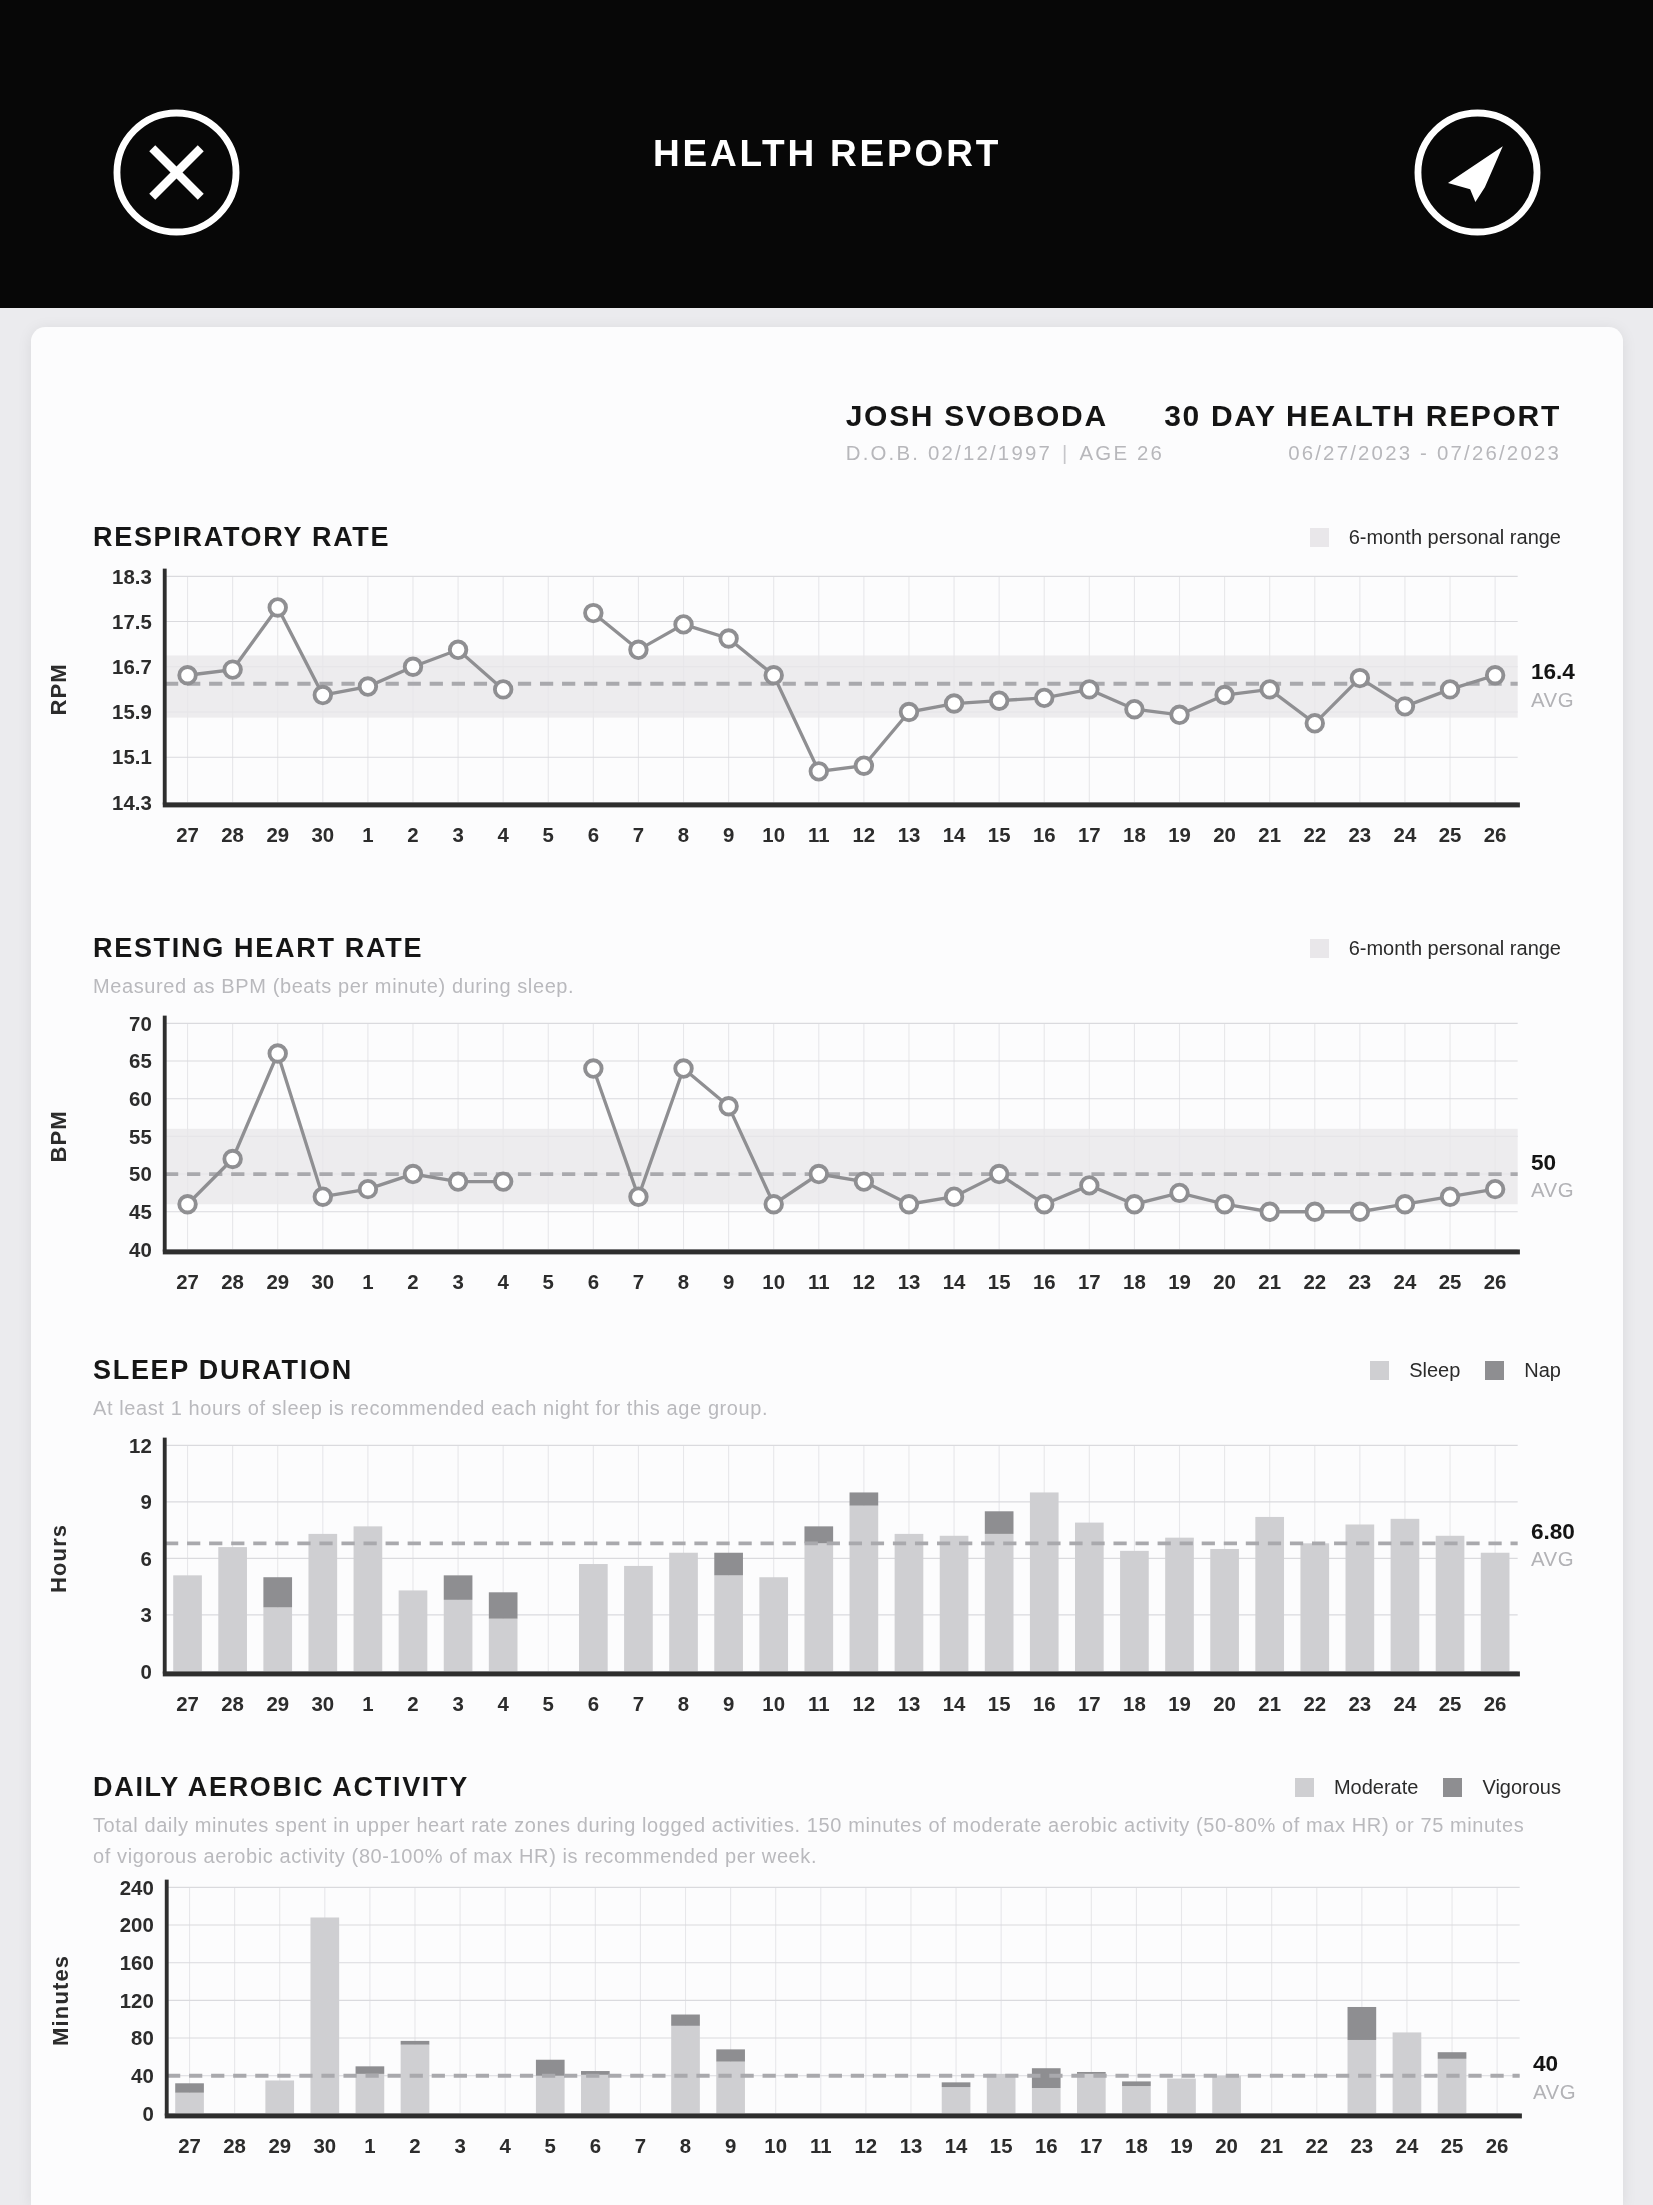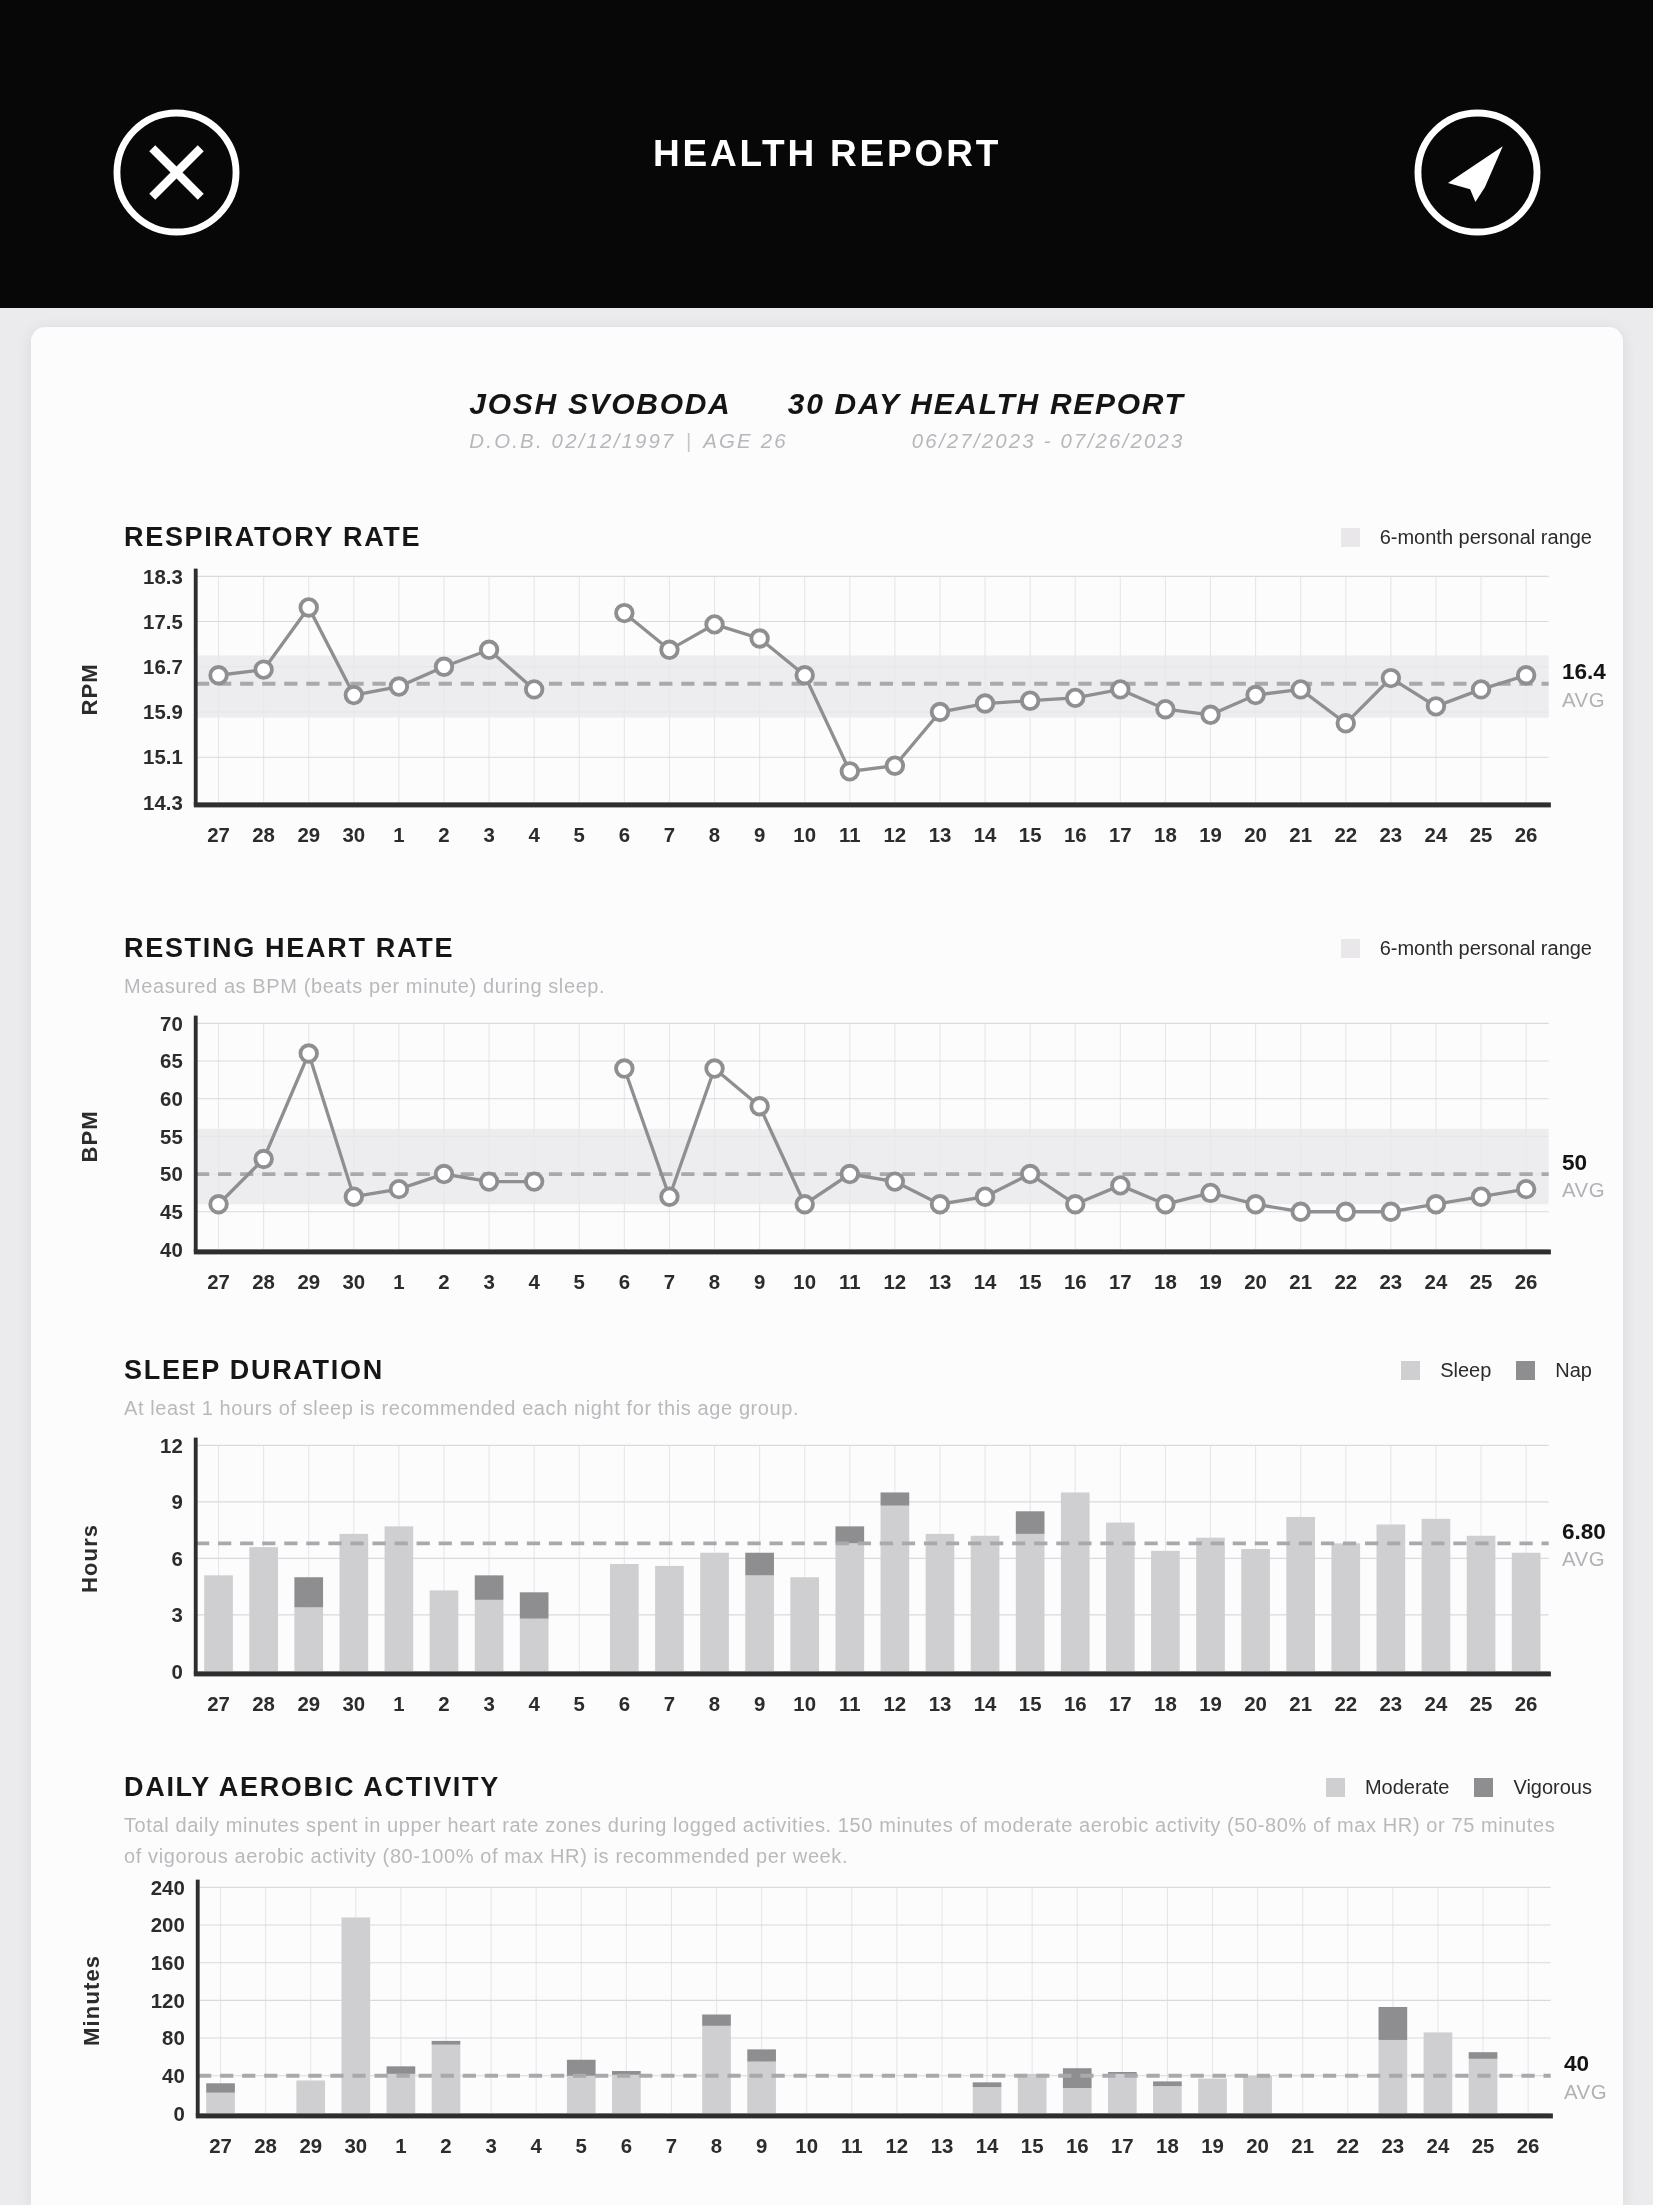--- a/index.html
+++ b/index.html
@@ -19,27 +19,27 @@
   }
   .icon-btn{position:absolute;top:104px;width:137px;height:137px;cursor:pointer;}
   .icon-btn.close{left:108px;}
   .icon-btn.send{right:108px;}
   
   .card{
     position:absolute;left:31px;top:327px;width:1592px;height:1878px;
     background:#fcfcfd;border-radius:14.3px 14.3px 0 0;
     box-shadow:0 2.2px 15.4px rgba(20,20,30,0.08);
   }
-  .patient{position:absolute;top:60px;left:62px;right:62px;display:flex;justify-content:center;font-style:italic;}
+  .patient{position:absolute;top:72px;left:62px;right:62px;display:flex;justify-content:flex-end;}
   .p-name,.p-report{font-size:30px;font-weight:700;color:#141414;letter-spacing:1.7px;line-height:34px;}
   .p-right{text-align:right;}
   .p-meta{margin-top:8.8px;font-size:20.4px;color:#b7b7bb;letter-spacing:2.2px;font-weight:500;}
   .p-meta .sep{margin:0 10px;color:#c6c6ca;}
   
-  .section{position:absolute;left:0;width:100%;margin-left:31px;}
+  .section{position:absolute;left:0;width:100%;}
   .sec-1{top:194px;}
   .sec-2{top:605px;}
   .sec-3{top:1027px;}
   .sec-4{top:1444px;}
   .sec-head{display:flex;align-items:center;justify-content:space-between;padding:0 62px;}
   .sec-title{font-size:27px;font-weight:700;color:#161616;letter-spacing:1.7px;line-height:33px;}
   .legend{display:flex;align-items:center;gap:25px;}
   .lg-item{display:flex;align-items:center;gap:20px;font-size:20px;color:#2b2b2b;}
   .lg-item .sw{width:19px;height:19px;display:inline-block;}
   .sec-sub{

